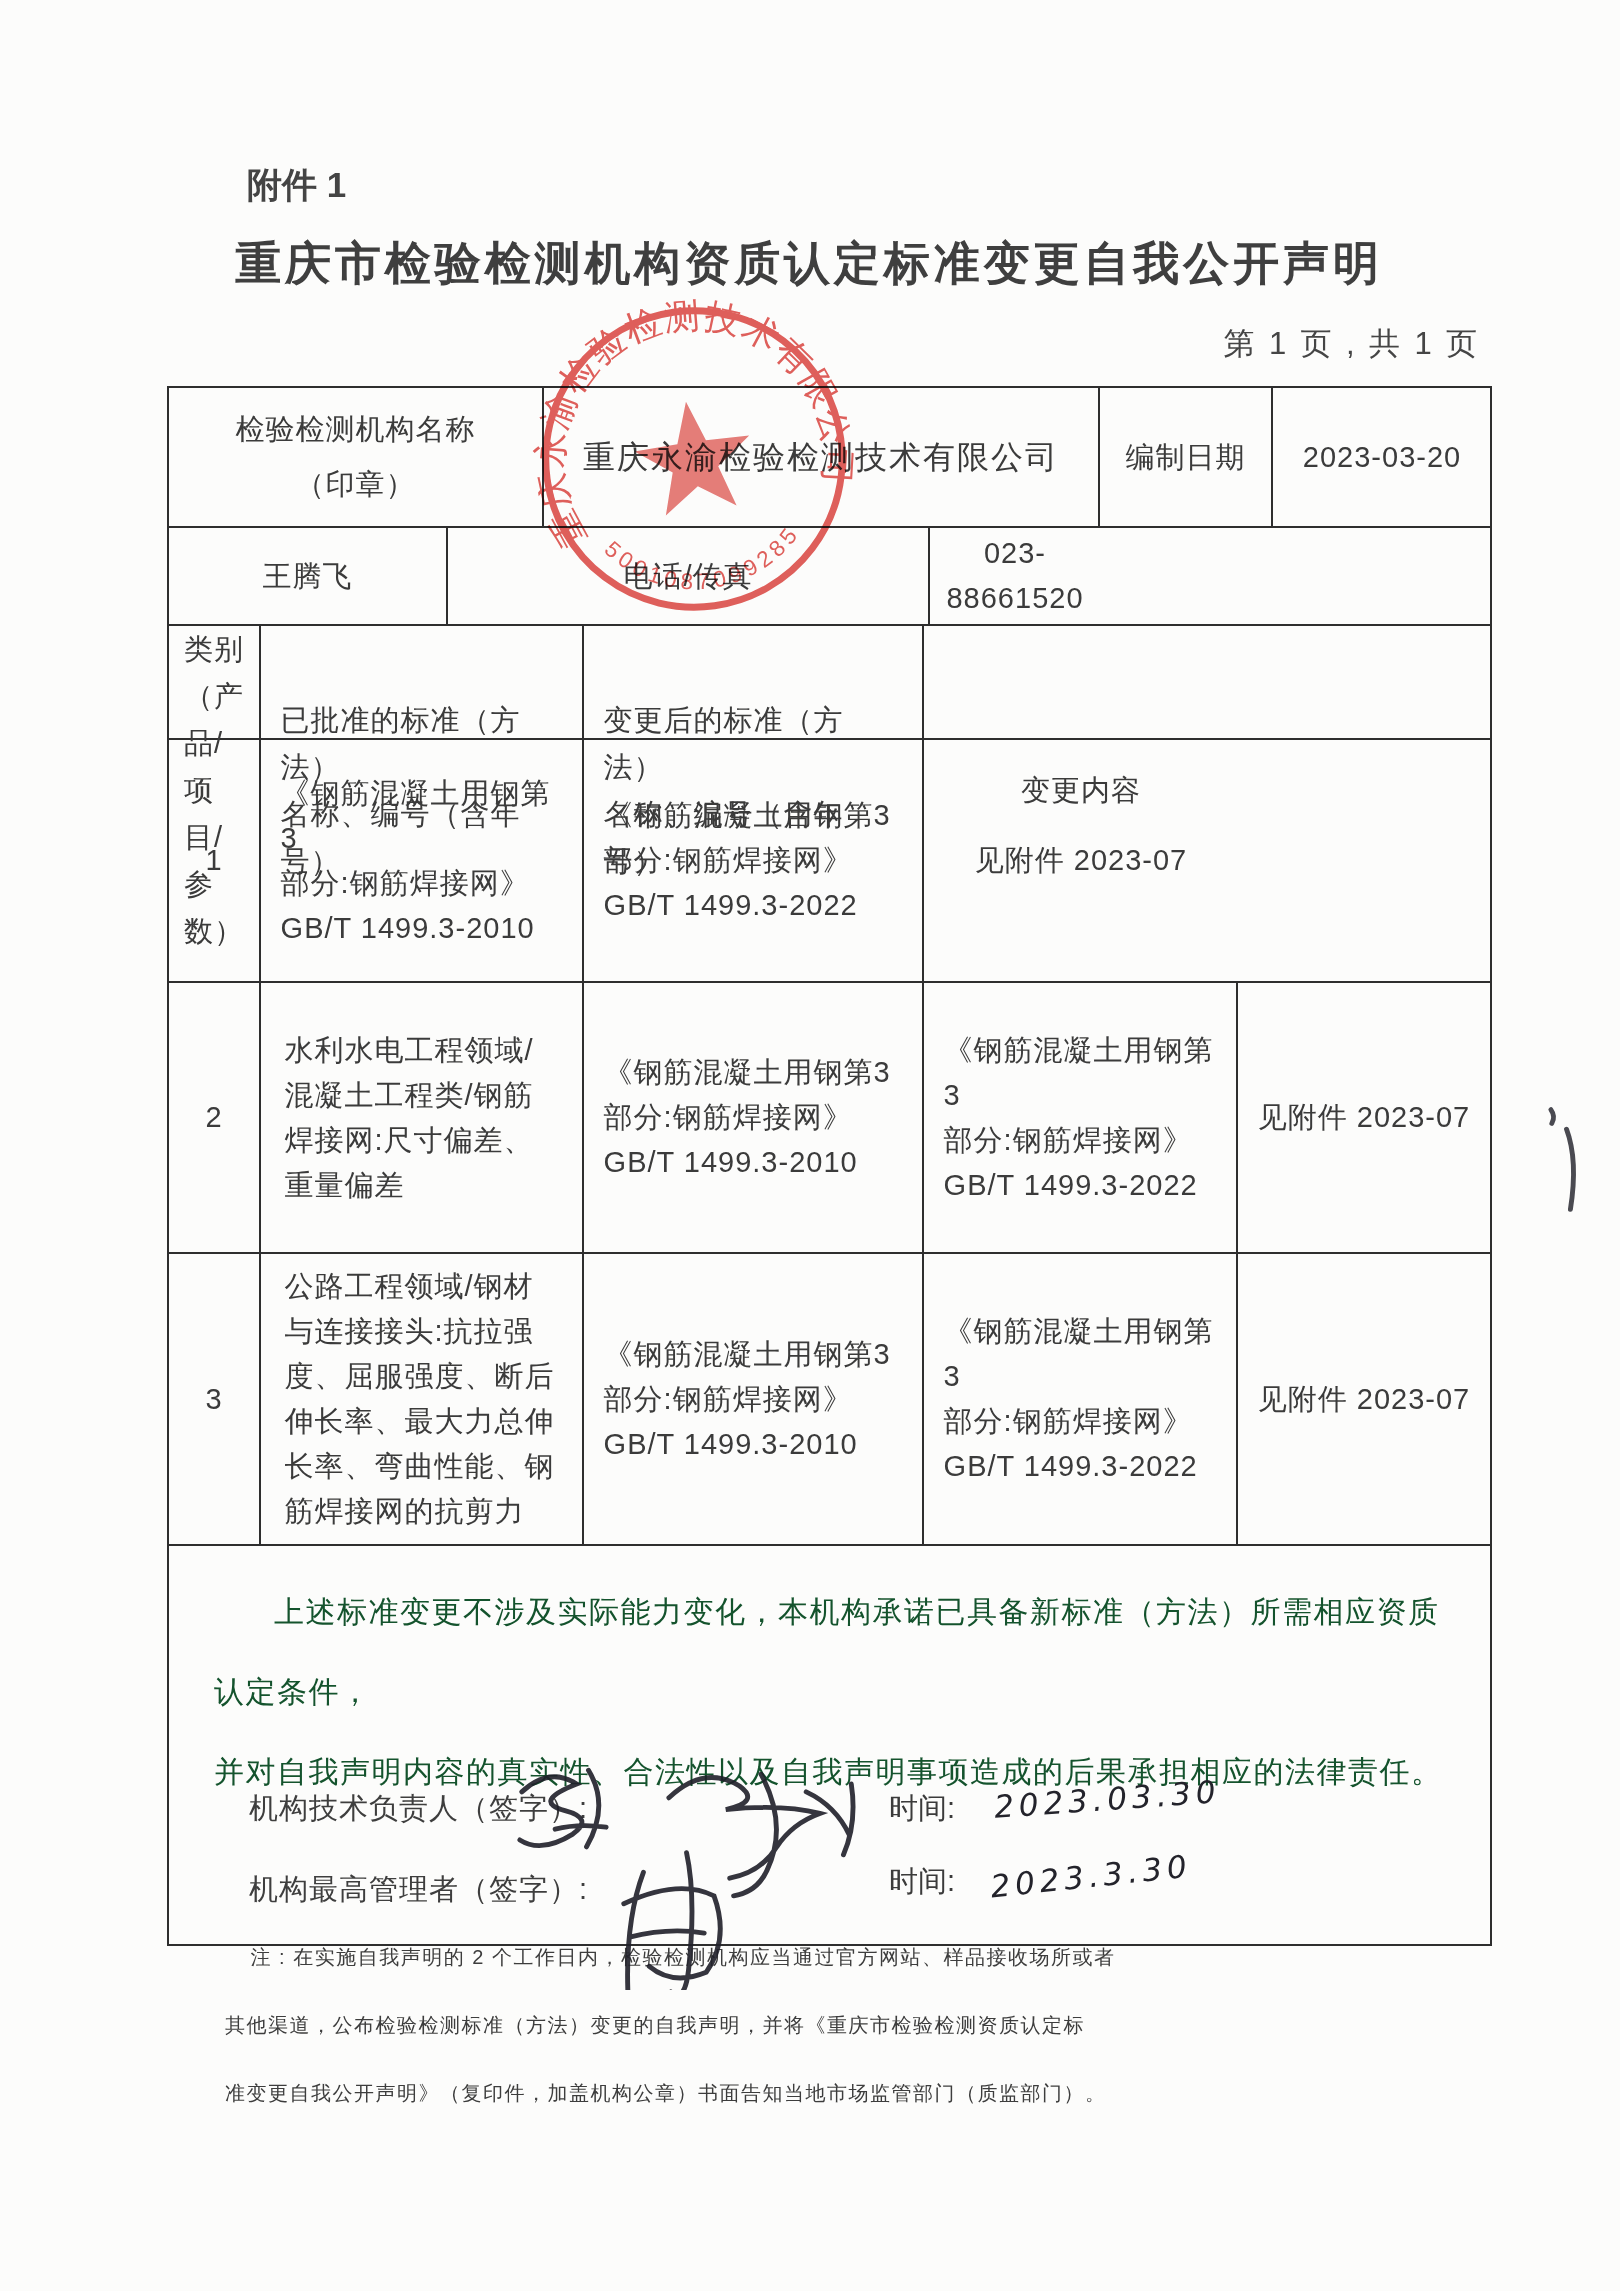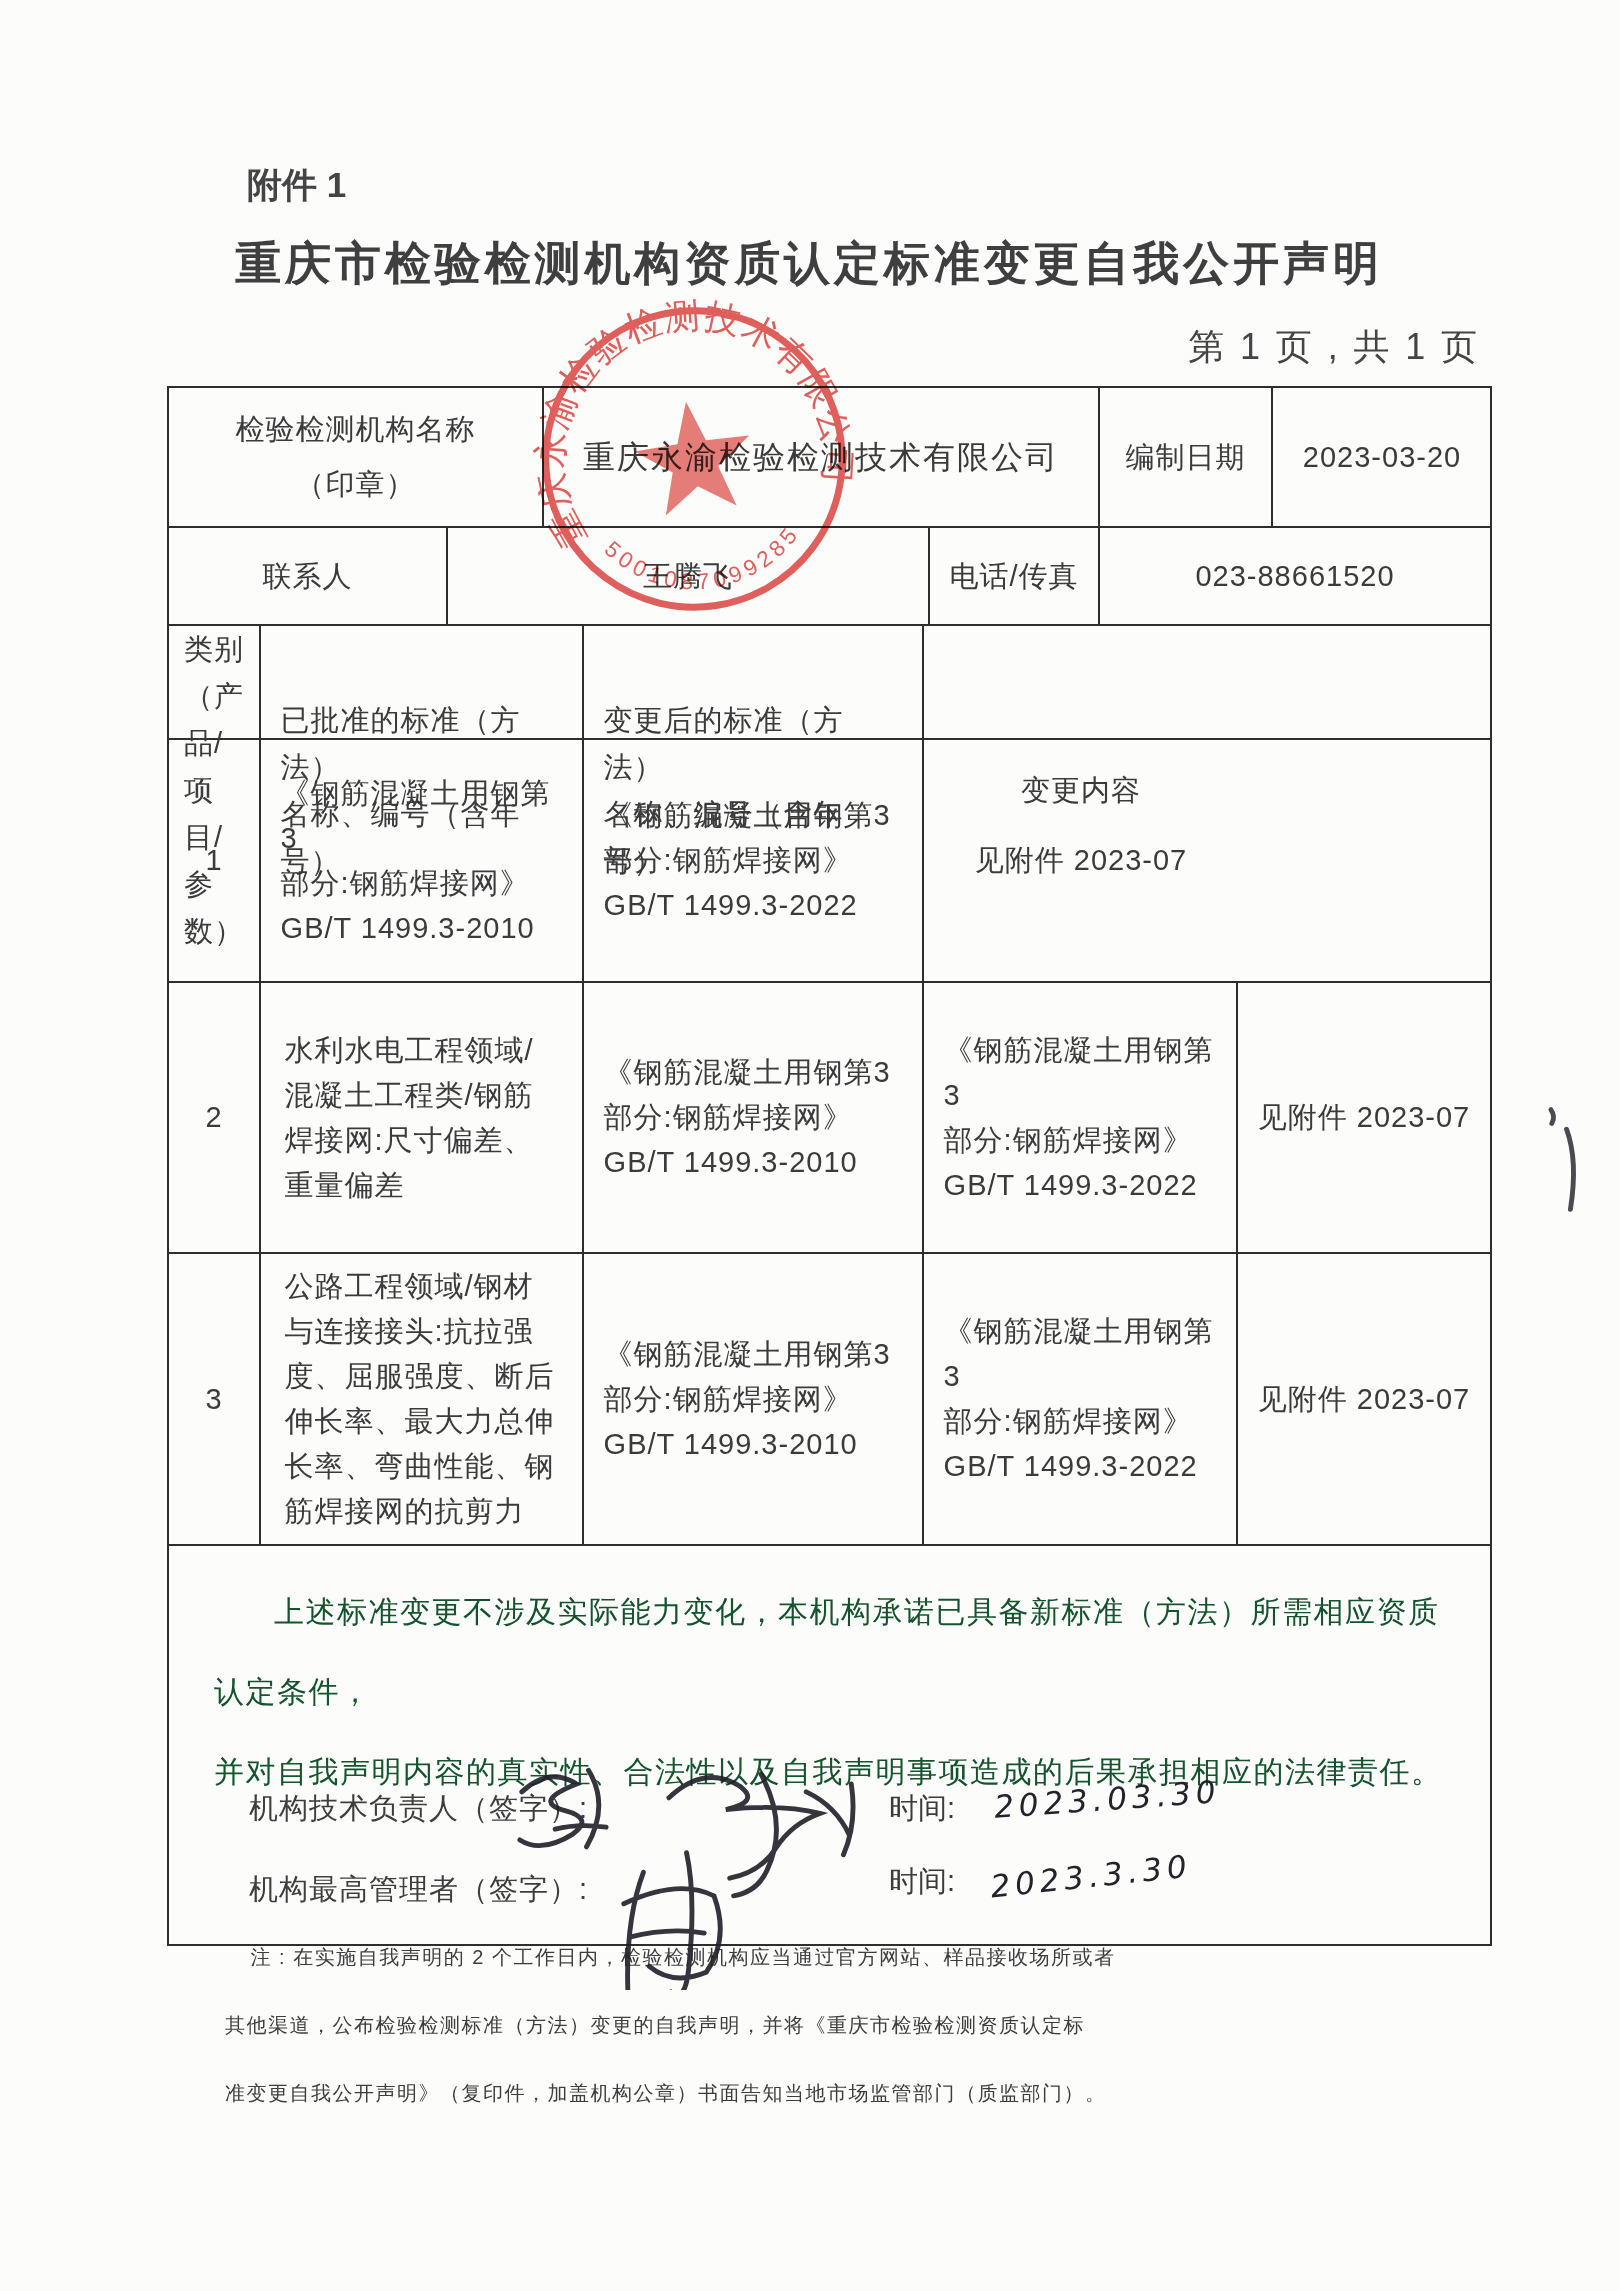--- a/index.html
+++ b/index.html
@@ -6,21 +6,21 @@
   .page{
     position:relative;width:1620px;height:2292px;margin:0 auto;
     background:#fcfcfb;overflow:hidden;
     font-family:"Liberation Sans","DejaVu Sans",sans-serif;
     color:#3b3b3b;
   }
   .abs{position:absolute;}
   .attachment{left:247px;top:162px;font-size:35px;font-weight:bold;color:#444;}
   .doc-title{left:167px;top:233px;width:1284px;font-size:46px;font-weight:bold;
     letter-spacing:3.9px;color:#3f3f3f;text-align:center;}
-  .page-indicator{left:1068px;top:323px;width:412px;font-size:36px;letter-spacing:2.9px;
+  .page-indicator{left:1068px;top:323px;width:412px;font-size:31px;letter-spacing:2.9px;
     text-align:right;color:#454545;}
 
   
   .tbl{left:167px;top:386px;width:1321px;border:2px solid #2e2e2e;}
   .band{display:grid;border-bottom:2px solid #2e2e2e;}
   .band:last-child{border-bottom:none;}
   .band-a{grid-template-columns:375px 556px 173px 218px;height:138px;}
   .band-b{grid-template-columns:279px 482px 170px 390px;height:96px;}
   .cols5{grid-template-columns:92px 323px 340px 314px 252px;}
   .band-h{height:112px;}
@@ -82,23 +82,20 @@
       <div class="cell c-center">
         <span>编制日期</span>
       </div>
       <div class="cell c-center">
         <span>2023-03-20</span>
       </div>
     </div>
 
     <div class="band band-b">
       <div class="cell c-center">
-        <span>联系人</span>
-      </div>
-      <div class="cell c-center">
         <span>王腾飞</span>
       </div>
       <div class="cell c-center">
         <span>电话/传真</span>
       </div>
       <div class="cell c-center">
         <span>023-88661520</span>
       </div>
     </div>
 

